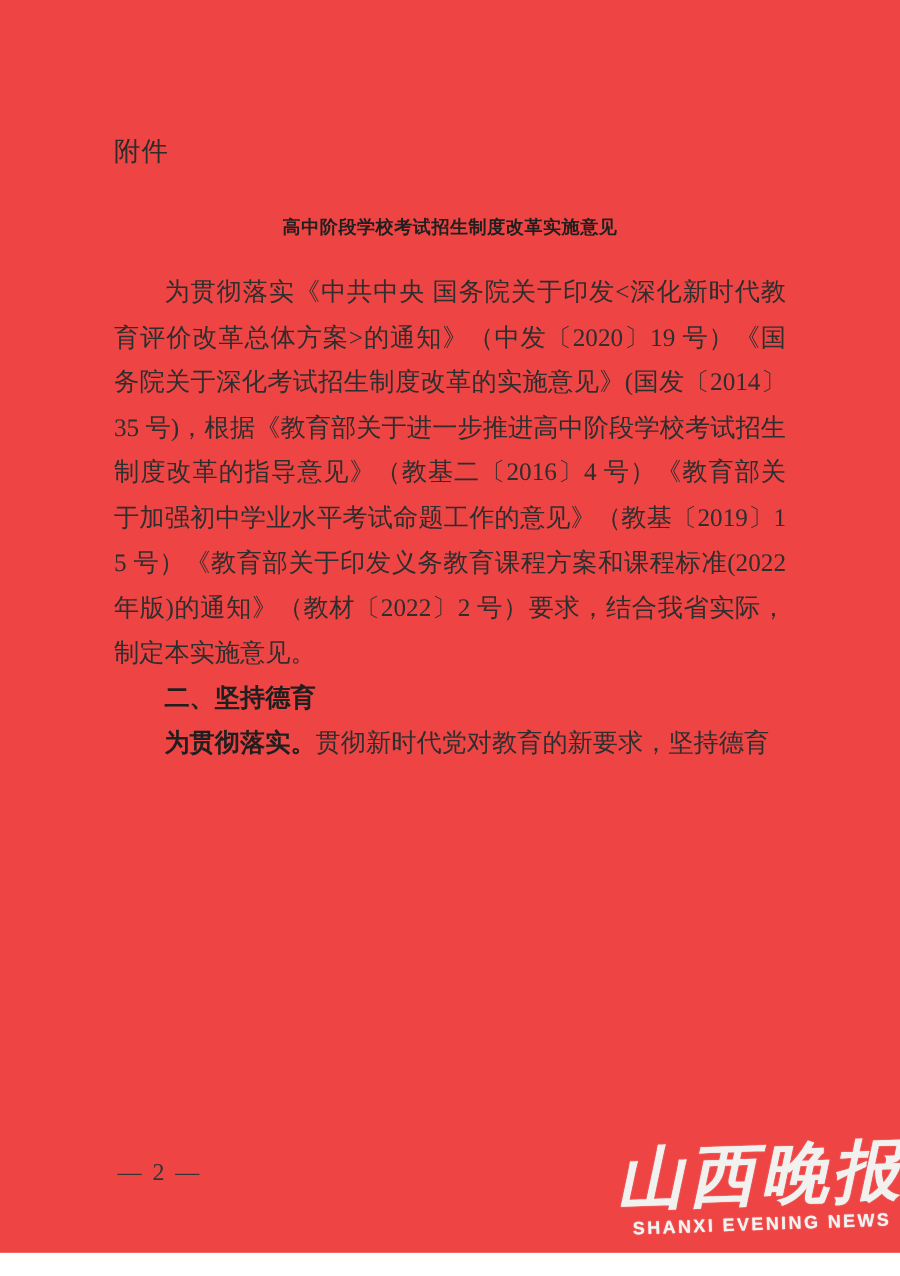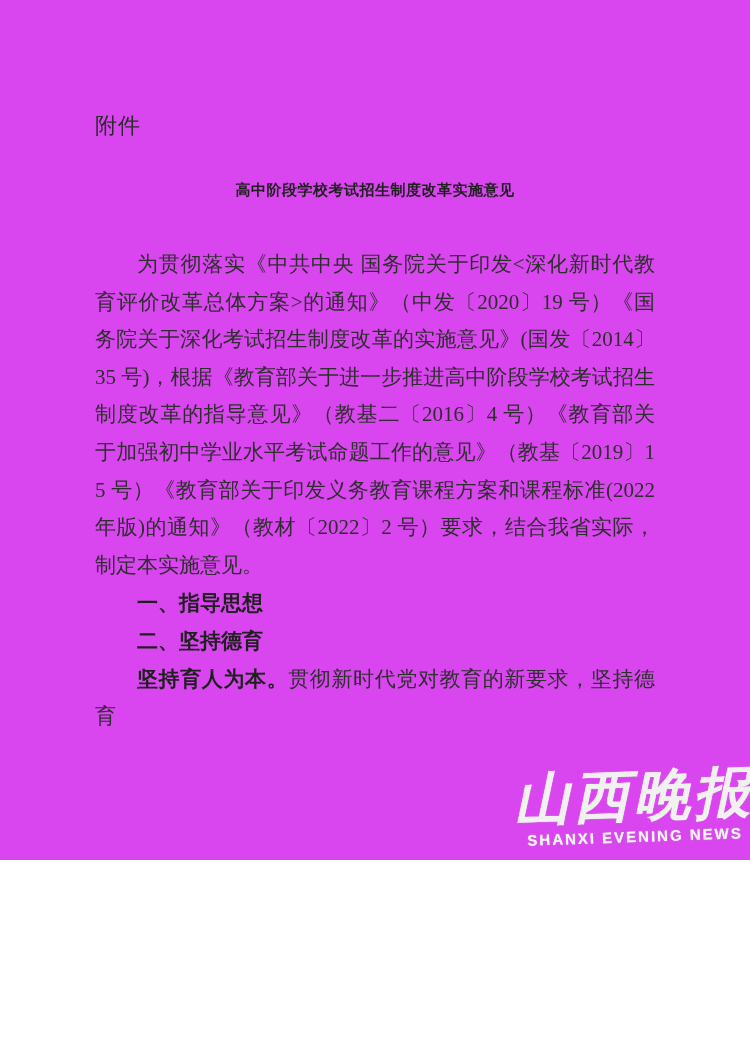--- a/index.html
+++ b/index.html
@@ -3,22 +3,22 @@
 <meta charset="utf-8">
 <style>
   html, body { margin: 0; padding: 0; }
   body {
     width: 750px; height: 1063px;
     background: #ffffff;
     font-family: "Liberation Serif", serif;
   }
   .page {
     position: relative;
-    width: 750px; height: 860px;
-    background: #d946ef;
+    width: 750px; height: 1044px;
+    background: #ef4444;
     overflow: hidden;
     color: #262626;
   }
   .content {
     position: absolute;
     left: 95px; top: 112px;
     width: 560px;
   }
   .attachment {
     font-family: "Liberation Sans", sans-serif;
@@ -40,21 +40,21 @@
   .para {
     margin: 0;
     font-size: 21px;
     line-height: 37.6px;
     text-align: justify;
     text-justify: inter-ideograph;
     text-indent: 2em;
     color: #2e2e2e;
     word-break: break-all;
   }
-  .para.first { margin-top: 40px; }
+  .para.first { margin-top: 19px; }
   .heading {
     margin: 0;
     font-size: 21px;
     line-height: 37.6px;
     font-weight: bold;
     text-indent: 2em;
     color: #1f1f1f;
     font-family: "Liberation Sans", sans-serif;
   }
   .lead { font-family: "Liberation Sans", sans-serif; font-weight: bold; color: #1f1f1f; }
@@ -97,23 +97,22 @@
   }
 </style>
 </head>
 <body>
 
 <div class="page">
   <div class="content">
     <div class="attachment">附件</div>
     <h1 class="title">高中阶段学校考试招生制度改革实施意见</h1>
     <p class="para first">为贯彻落实《中共中央 国务院关于印发&lt;深化新时代教育评价改革总体方案&gt;的通知》（中发〔2020〕19 号）《国务院关于深化考试招生制度改革的实施意见》(国发〔2014〕35 号)，根据《教育部关于进一步推进高中阶段学校考试招生制度改革的指导意见》（教基二〔2016〕4 号）《教育部关于加强初中学业水平考试命题工作的意见》（教基〔2019〕15 号）《教育部关于印发义务教育课程方案和课程标准(2022 年版)的通知》（教材〔2022〕2 号）要求，结合我省实际，制定本实施意见。</p>
-    <h2 class="heading">一、指导思想</h2>
     <h2 class="heading">二、坚持德育</h2>
-    <p class="para"><span class="lead">坚持育人为本。</span><span>贯彻新时代党对教育的新要求，坚持德育</span></p>
+    <p class="para"><span class="lead">为贯彻落实。</span><span>贯彻新时代党对教育的新要求，坚持德育</span></p>
   </div>
 
   <div class="page-number">— 2 —</div>
 
   <div class="watermark">
     <div class="wm-cn">山西晚报</div>
     <div class="wm-en">SHANXI EVENING NEWS</div>
   </div>
 </div>
 

